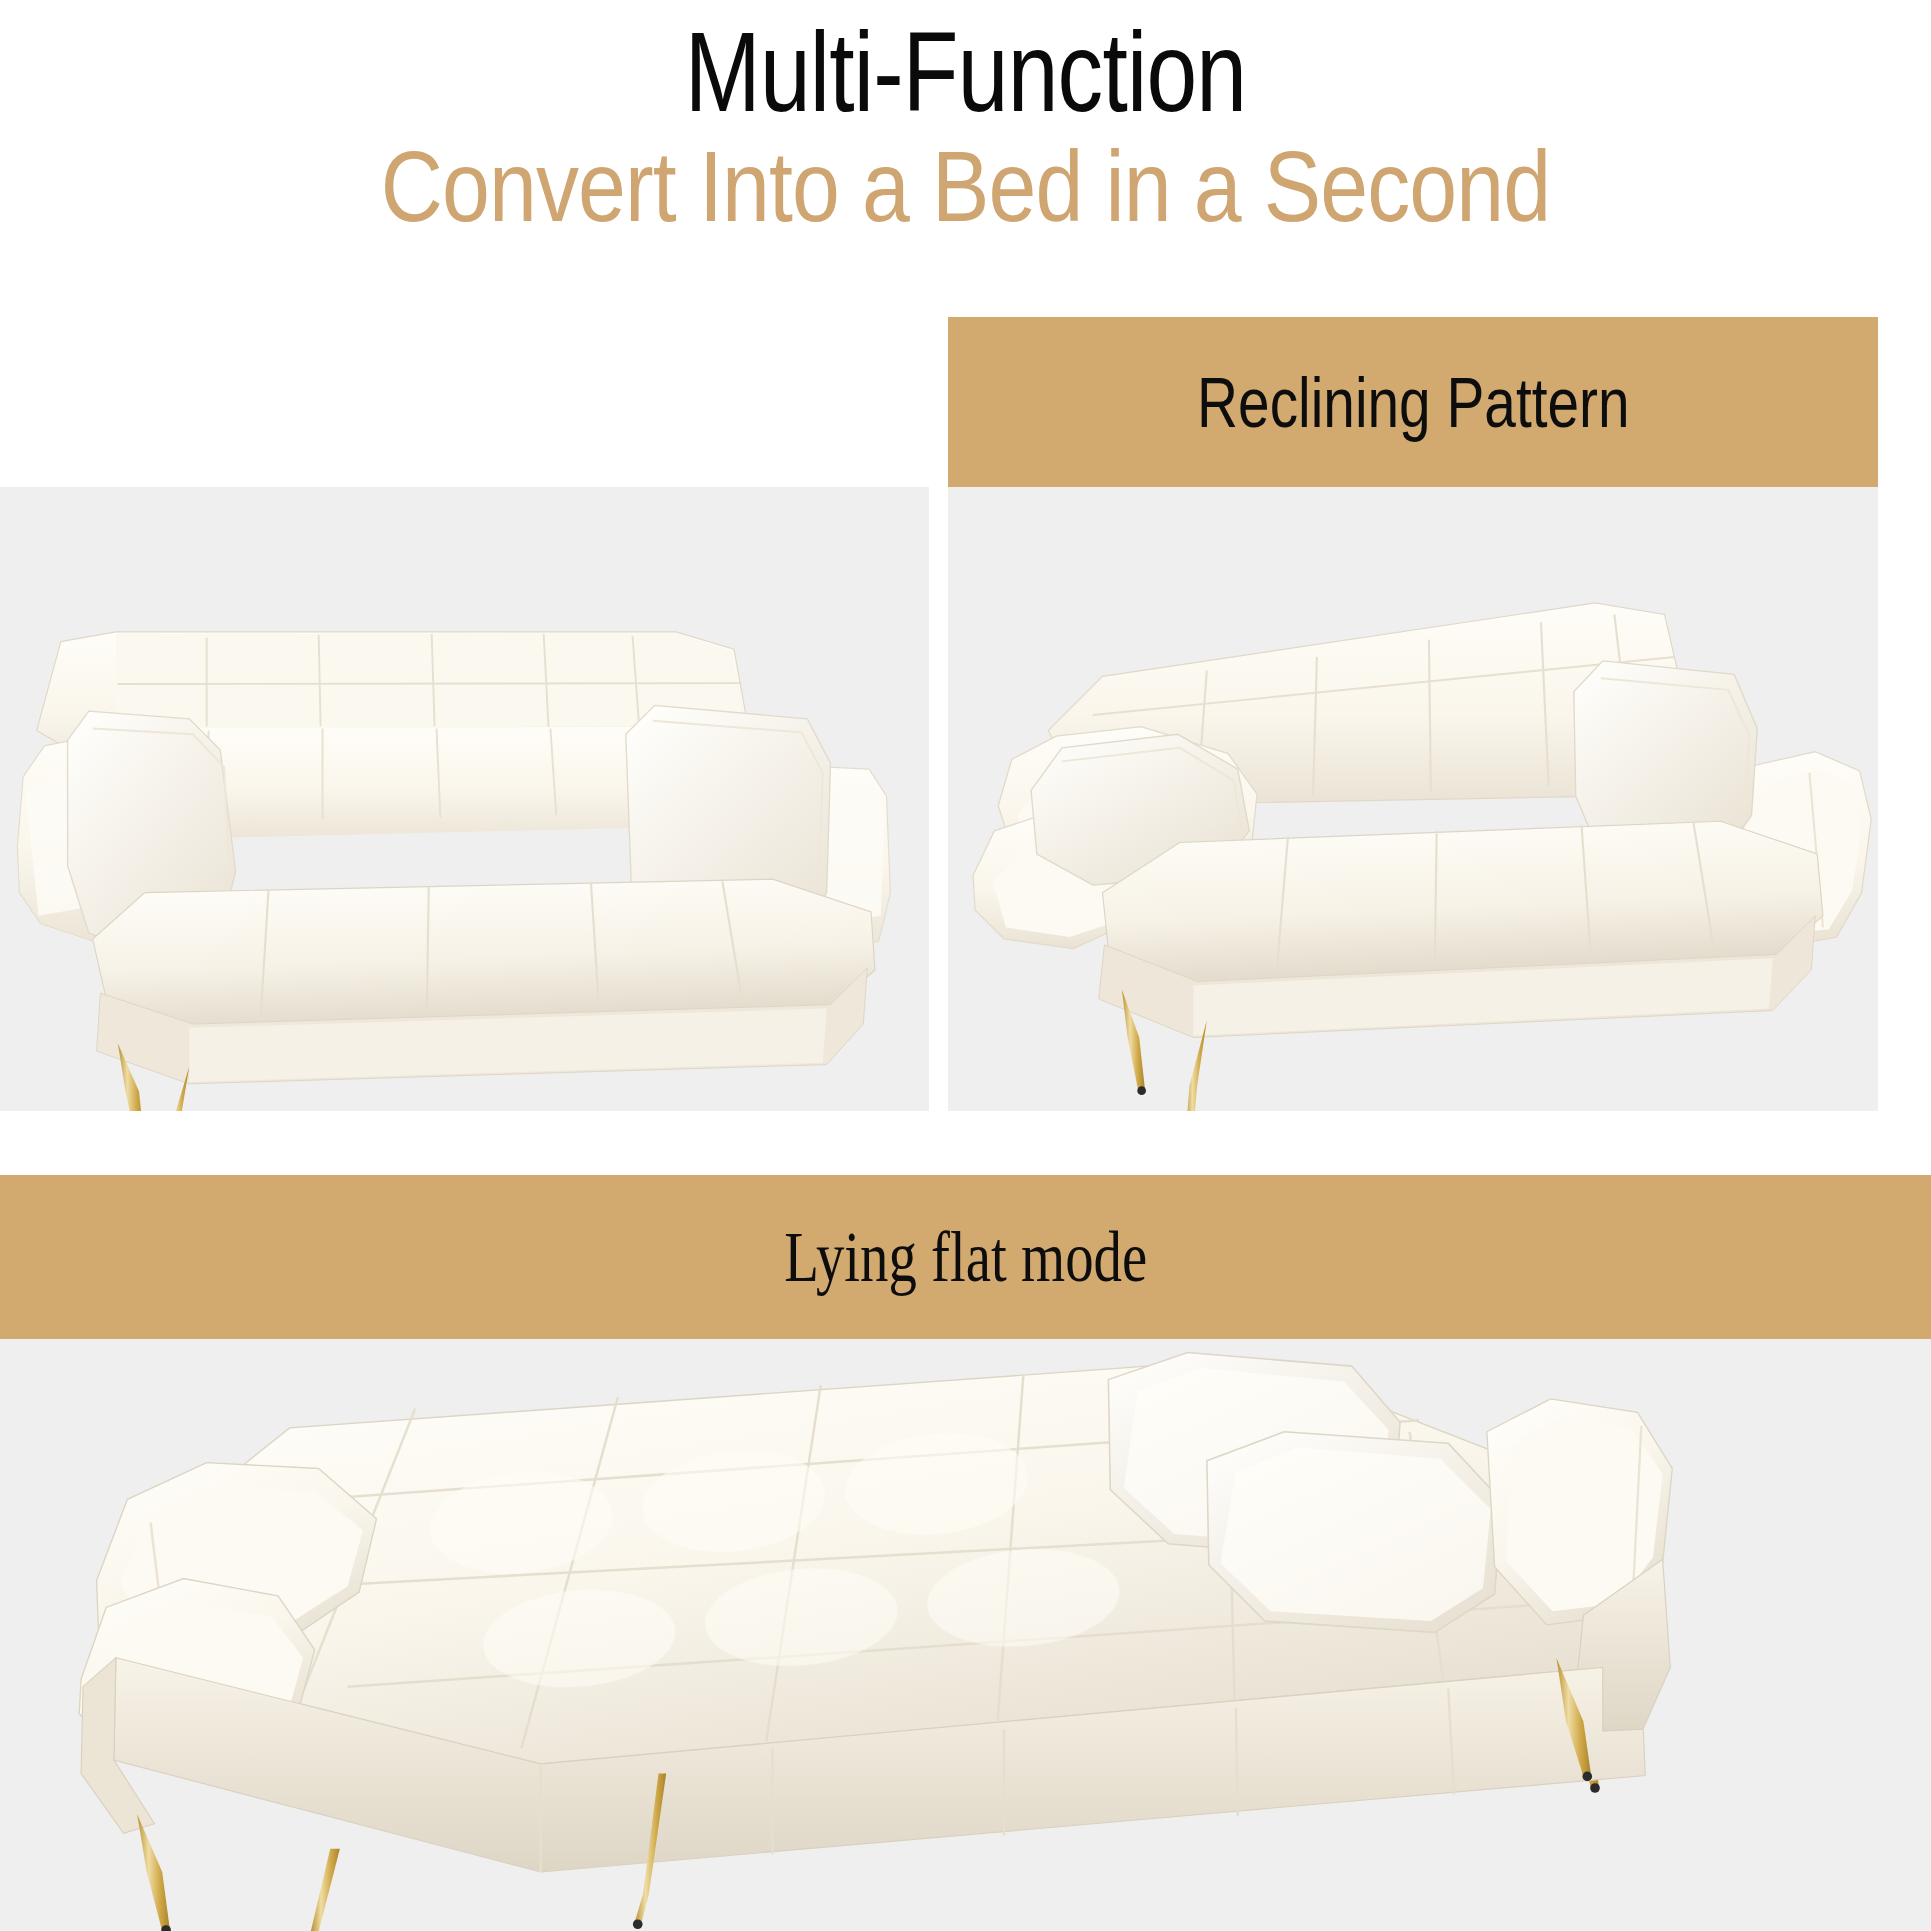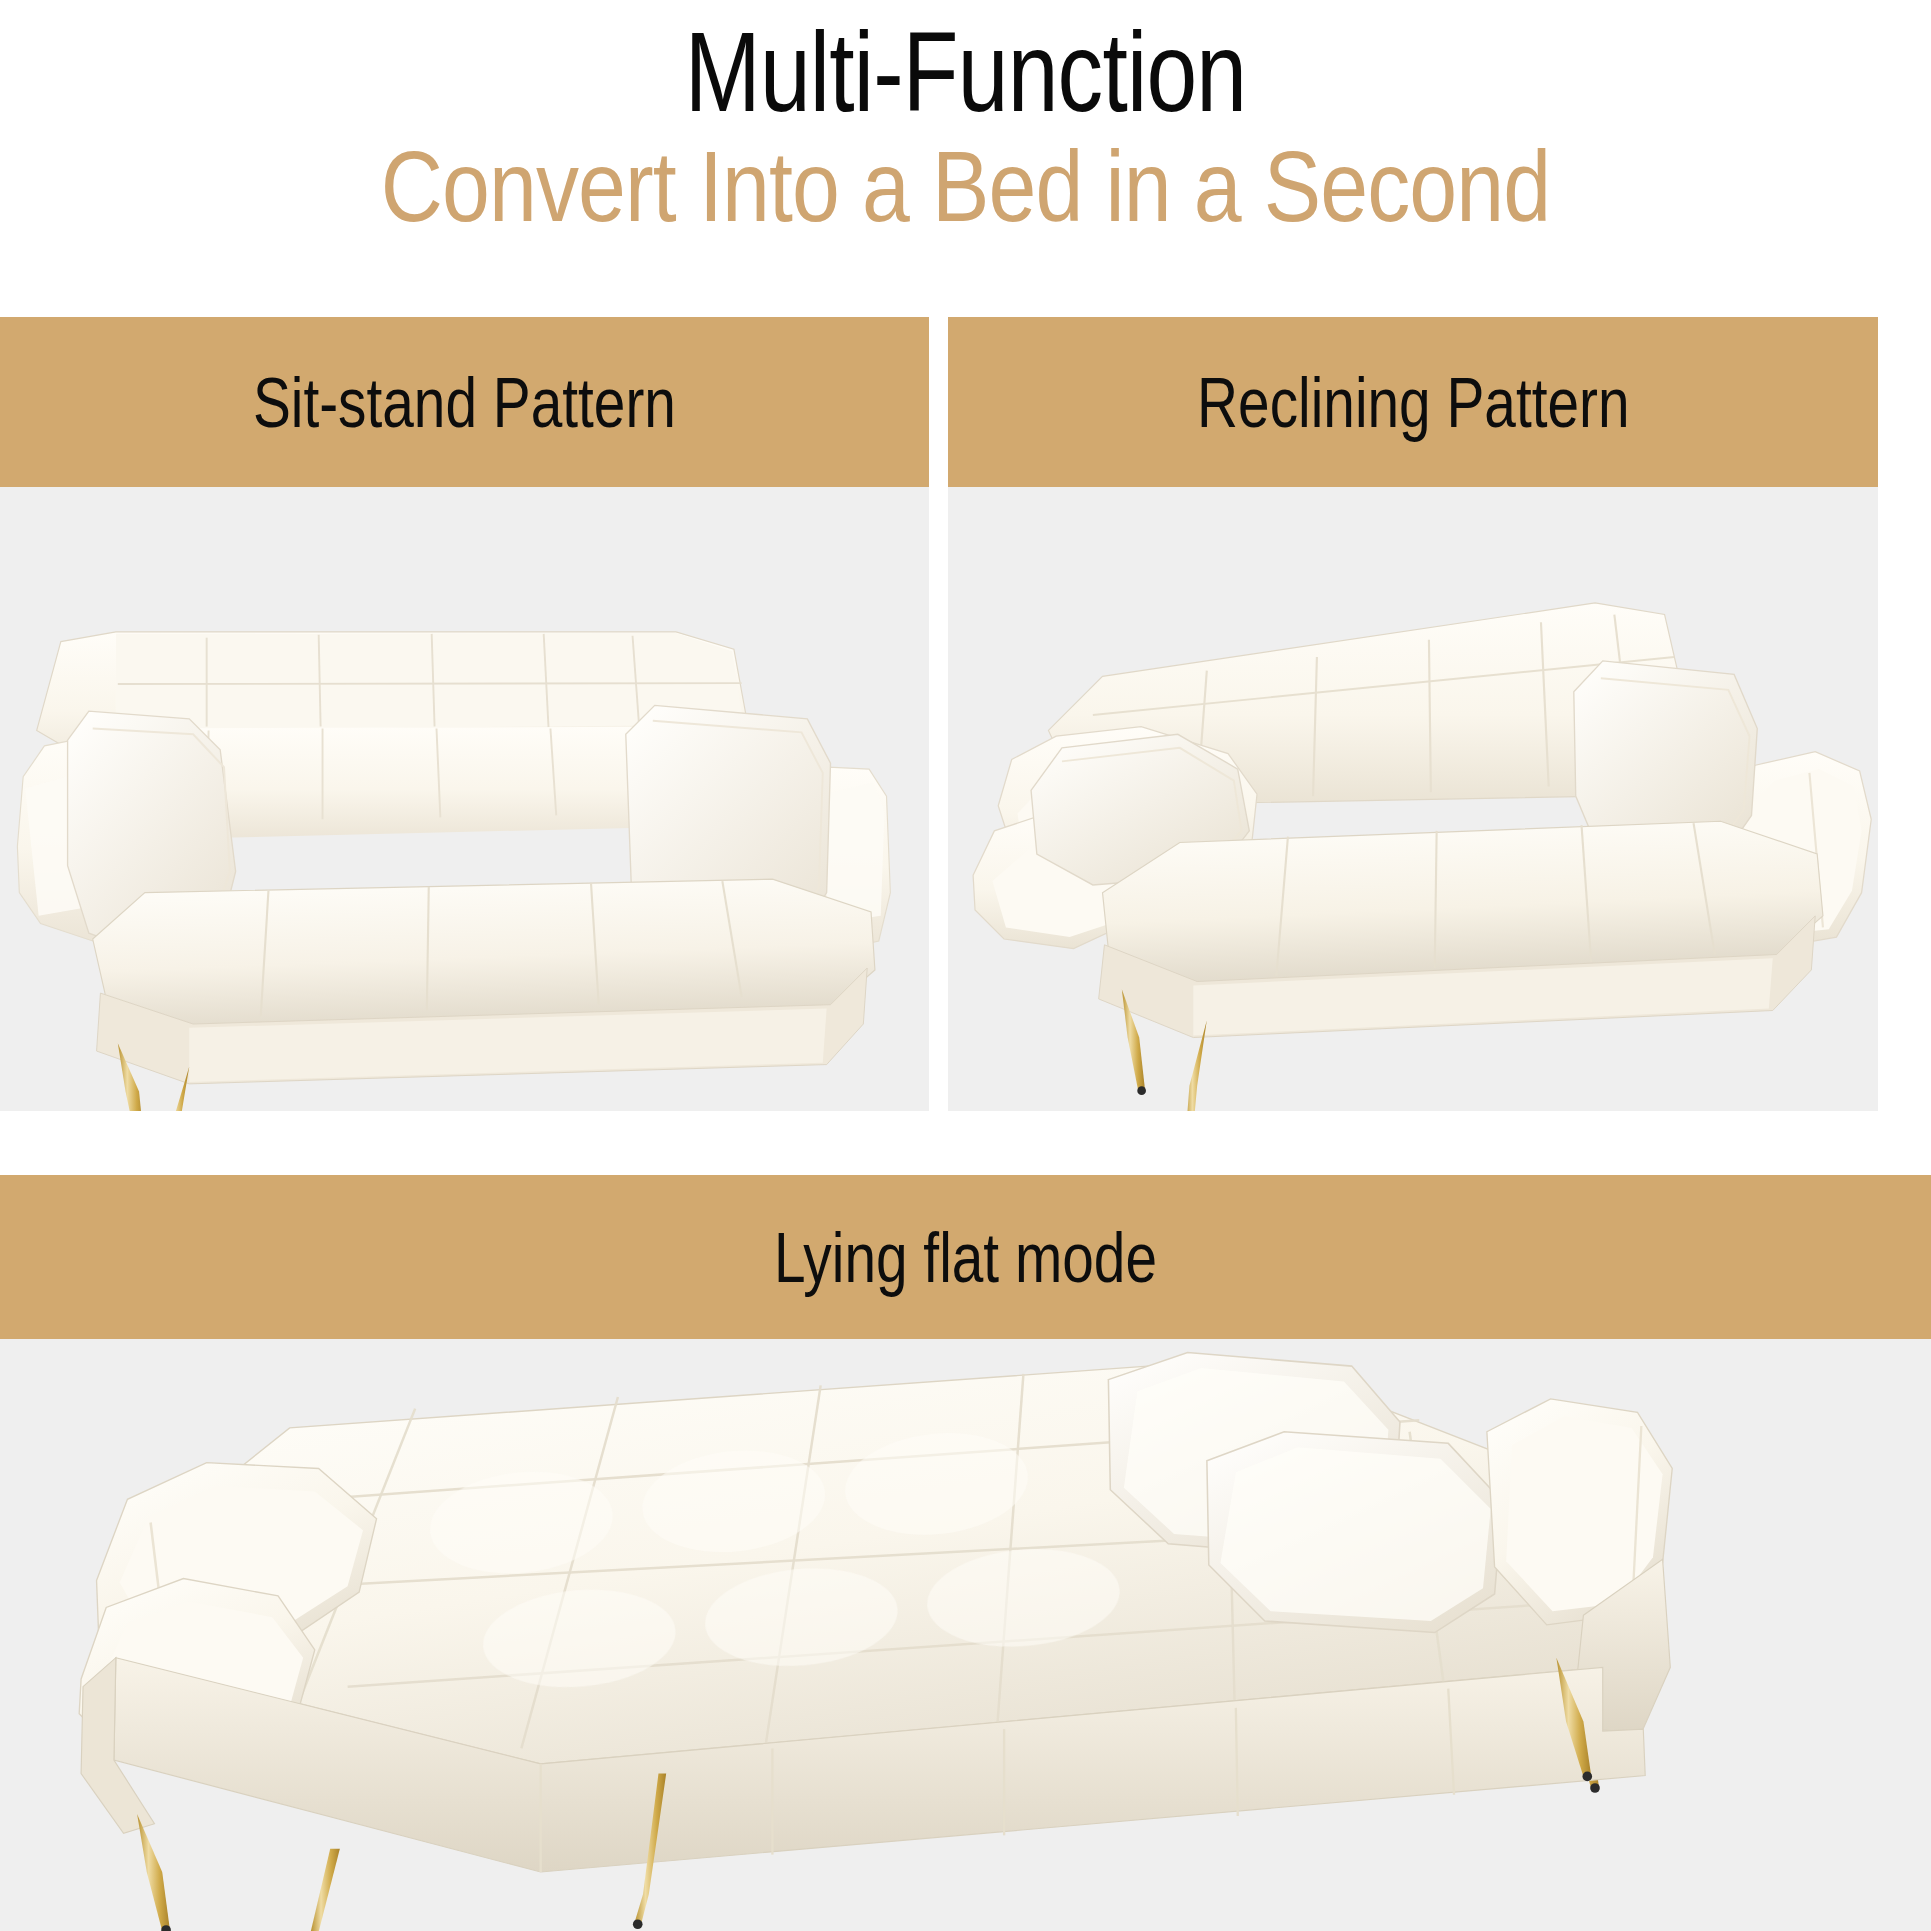--- a/index.html
+++ b/index.html
@@ -39,37 +39,34 @@
   
   #panel-sit{left:0;top:317px;width:929px;height:794px;}
   #panel-sit .banner{height:170px;}
   #panel-sit .photo{top:170px;width:929px;height:624px;}
 
   #panel-recline{left:948px;top:317px;width:930px;height:794px;}
   #panel-recline .banner{height:170px;}
   #panel-recline .photo{top:170px;width:930px;height:624px;}
 
   #panel-flat{left:0;top:1175px;width:1931px;height:756px;}
-  #panel-flat .banner{height:164px;}
+  #panel-flat .banner{height:164px;font-family:Liberation Serif, serif;}
   #panel-flat .photo{top:164px;width:1931px;height:592px;}
 </style>
 </head>
 <body>
 
 <div class="page">
 
   <div class="header">
     <div class="title">Multi-Function</div>
     <div class="subtitle">Convert Into a Bed in a Second</div>
   </div>
 
   <div class="panel" id="panel-sit">
-    <div class="banner">
-      <div class="banner-label">Sit-stand Pattern</div>
-    </div>
     <div class="photo">
       <svg viewBox="0 0 962 646" preserveAspectRatio="xMidYMid meet">
         <defs>
           <linearGradient id="fabA" x1="0" y1="0" x2="0" y2="1">
             <stop offset="0" stop-color="#fffdf8"></stop>
             <stop offset="0.55" stop-color="#faf6ec"></stop>
             <stop offset="1" stop-color="#ece5d7"></stop>
           </linearGradient>
           <linearGradient id="fabASeat" x1="0" y1="0" x2="0.2" y2="1">
             <stop offset="0" stop-color="#fffefa"></stop>

